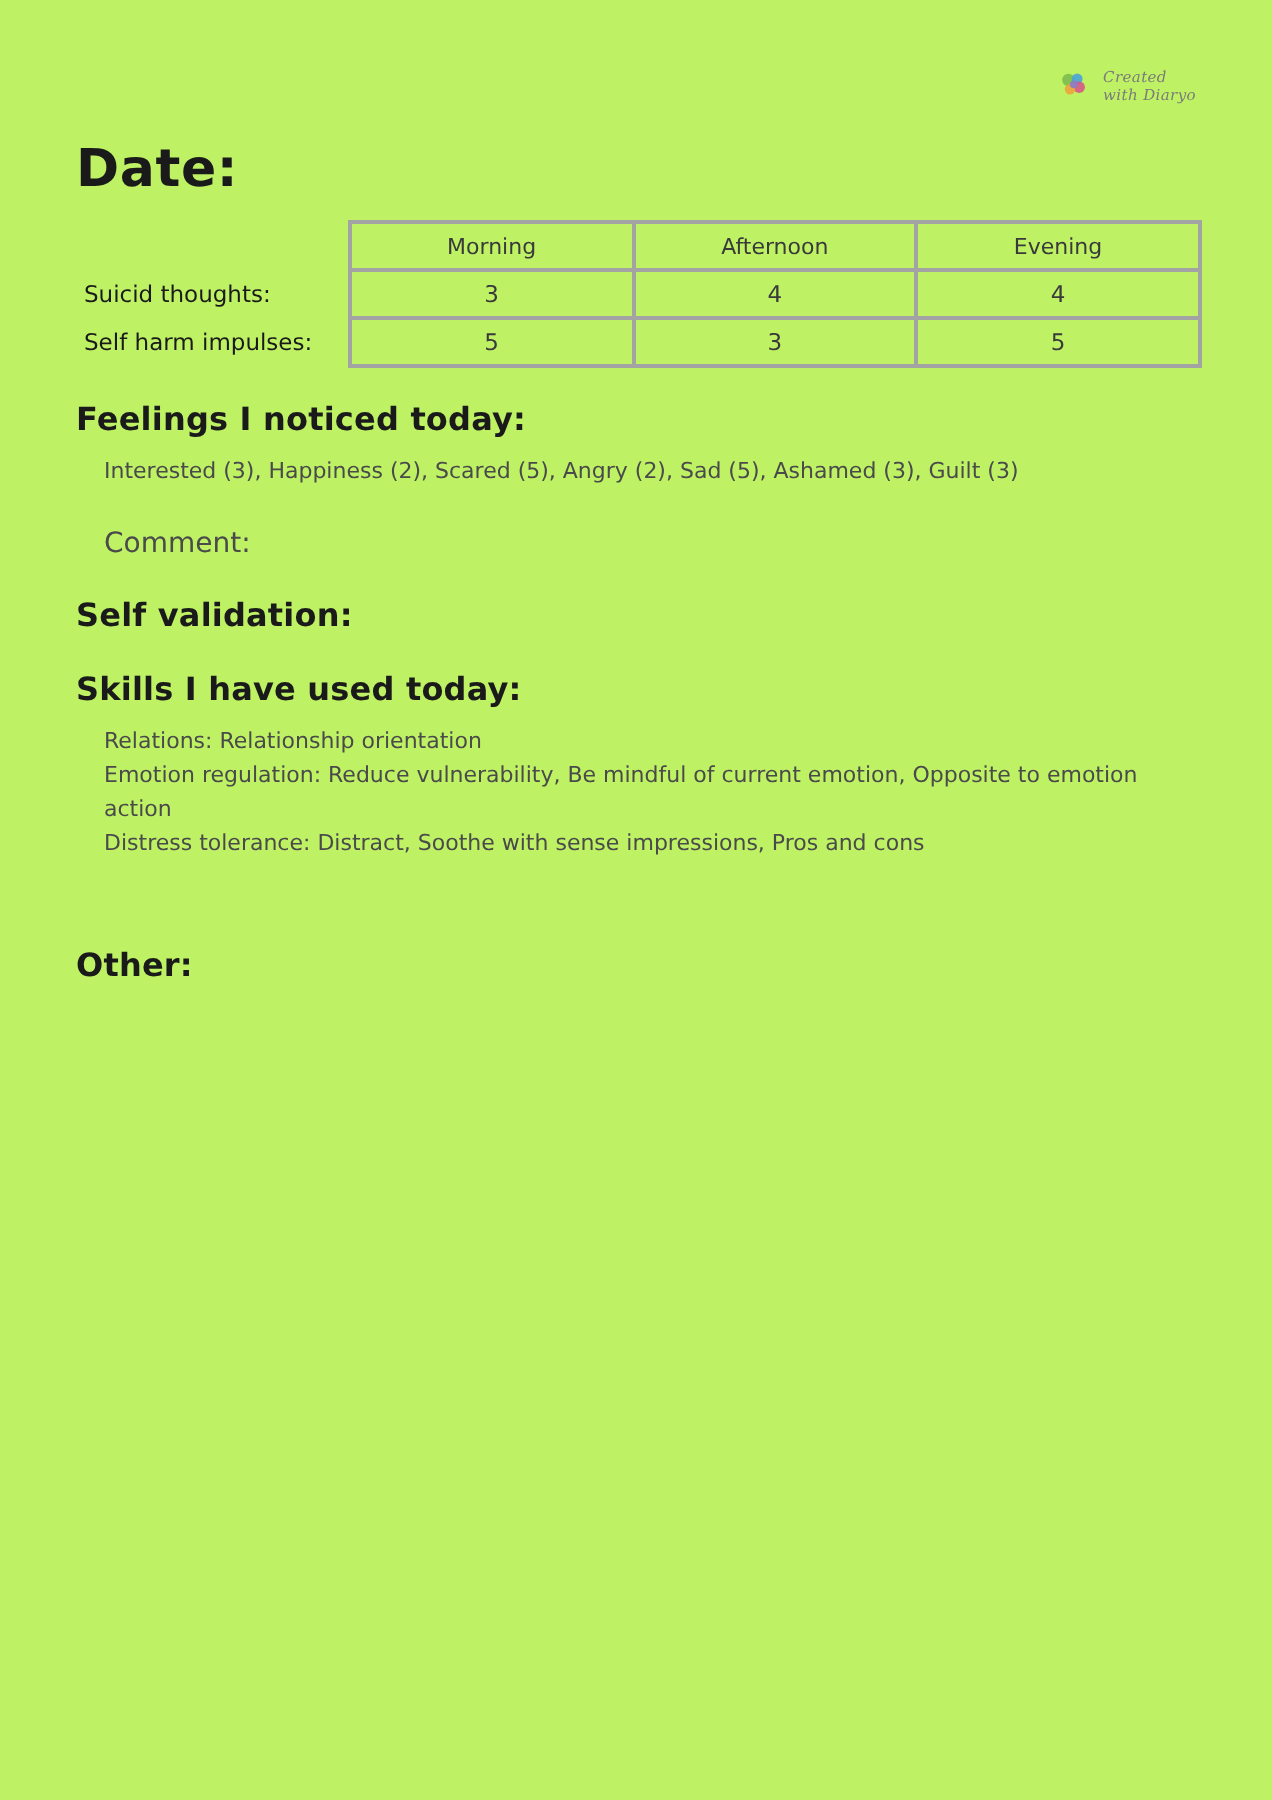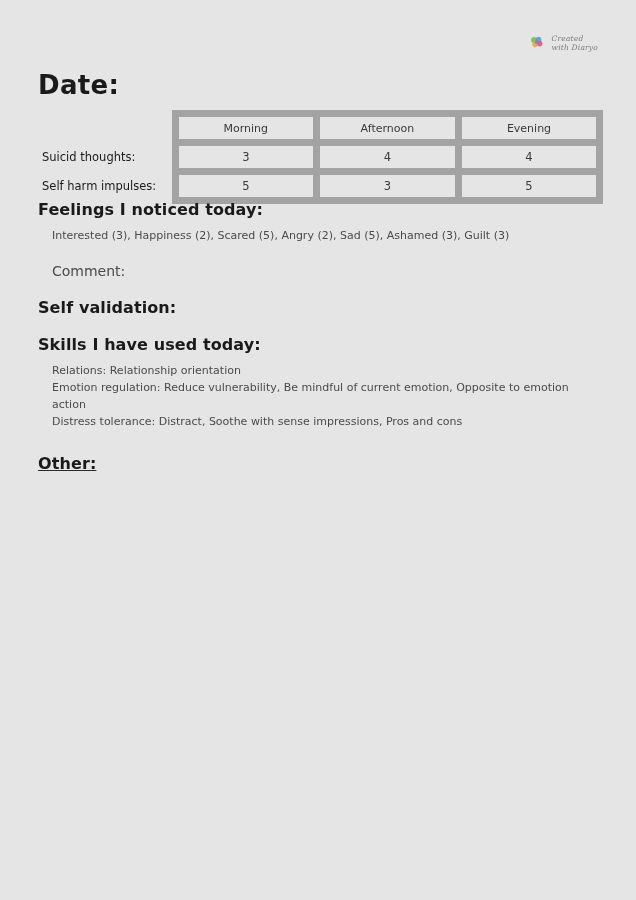--- a/index.html
+++ b/index.html
@@ -13,21 +13,21 @@
     position: relative;
     font-family: "DejaVu Sans", sans-serif;
     color: #2b2b2b;
     overflow: hidden;
   }
   .page {
     position: absolute;
     left: 0; top: 0;
     width: 636px;
     height: 900px;
-    background: #e5e5e5;
+    background: #bef264;
   }
 
   
   .brand {
     position: absolute;
     top: 33px;
     right: 38px;
     display: flex;
     align-items: center;
     gap: 5px;
@@ -84,21 +84,21 @@
   table.rt col.rowlabel { width: 137px; }
   table.rt col.slot { width: 141.6px; }
   table.rt td {
     height: 22px;
     font-size: 11.5px;
     text-align: center;
     color: #3a3a3a;
     padding: 0;
   }
   table.rt td.bordered {
-    border: 7px solid #a3a3a3;
+    border: 2px solid #a3a3a3;
   }
   table.rt td.rowlabel {
     text-align: left;
     font-weight: normal;
     font-size: 11.5px;
     color: #1a1a1a;
     padding-right: 8px;
     border: none;
     padding-left: 4px;
   }
@@ -207,18 +207,18 @@
 
   <div class="section" style="top:335px;">
     <div class="sec-head">Skills I have used today:</div>
     <div class="sec-body">
       <div class="line">Relations: Relationship orientation</div>
       <div class="line">Emotion regulation: Reduce vulnerability, Be mindful of current emotion, Opposite to emotion action</div>
       <div class="line">Distress tolerance: Distract, Soothe with sense impressions, Pros and cons</div>
     </div>
   </div>
 
-  <div class="section" style="top:454px;text-decoration:underline;">
+  <div class="section" style="top:473px;">
     <span class="sec-head">Other:</span>
     <span class="comment"></span>
   </div>
 
 </div>
 
 </body></html>

